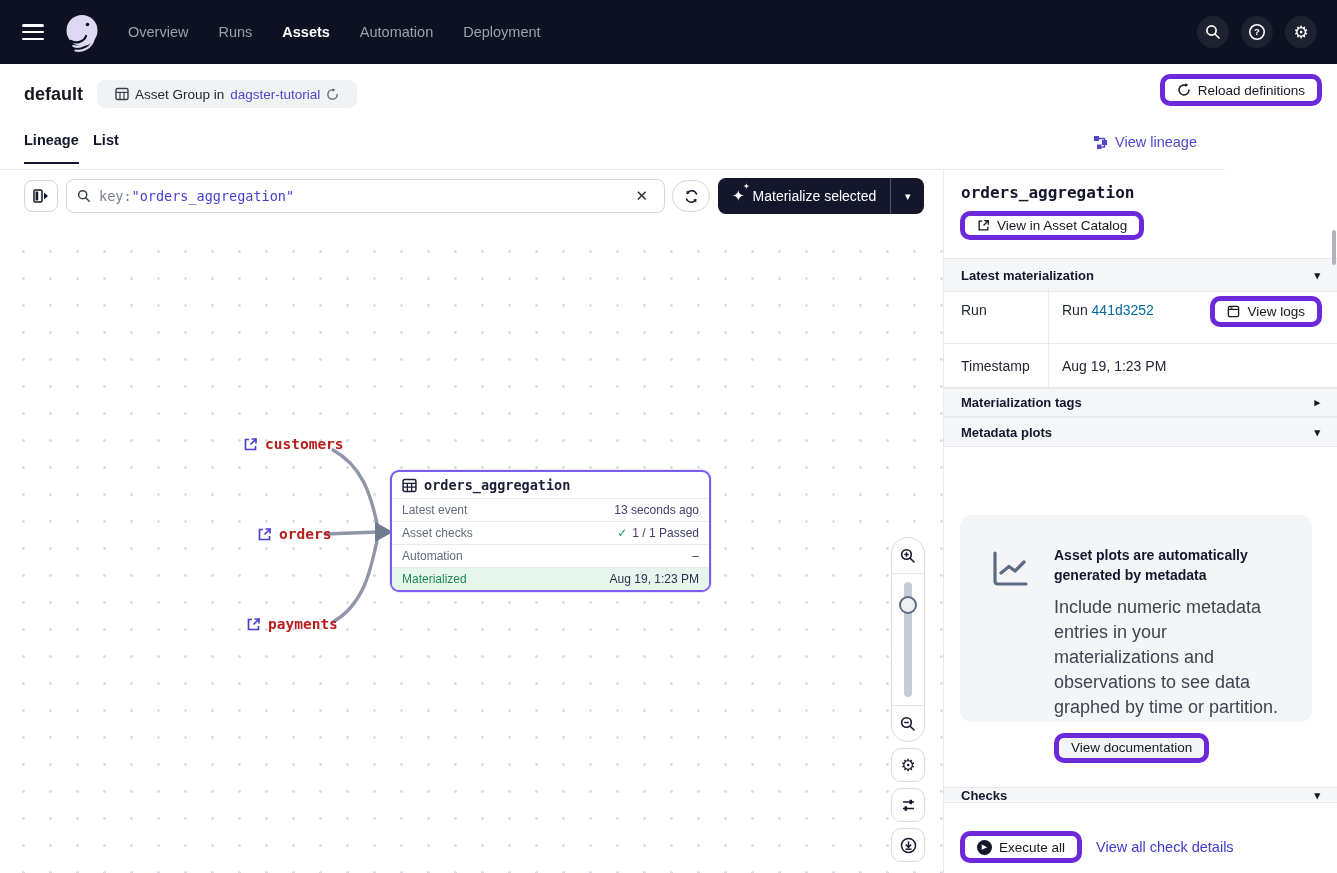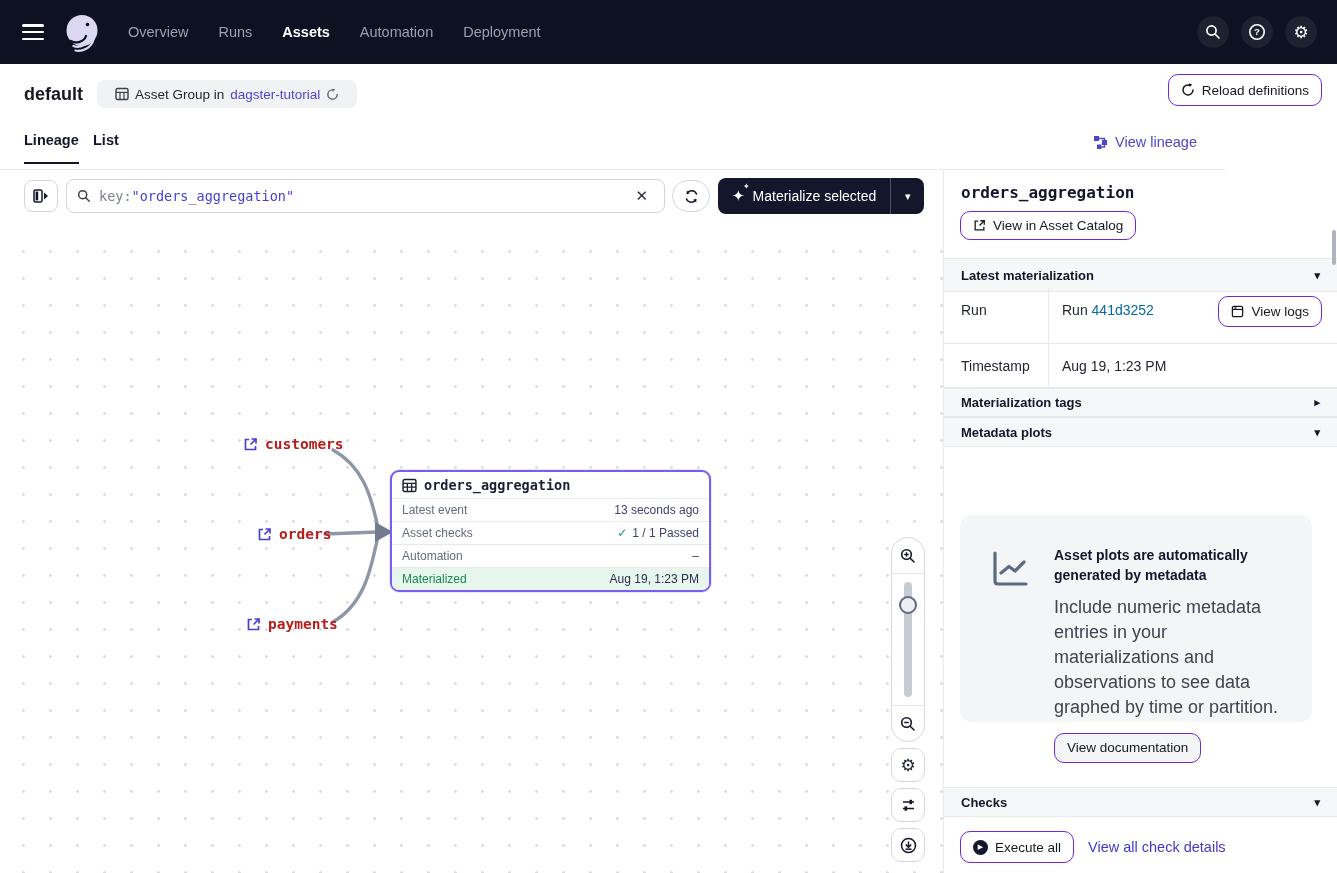--- a/index.html
+++ b/index.html
@@ -15,21 +15,21 @@
   .nav-item { font-size:14.5px; color:#9aa0ad; cursor:pointer; }
   .nav-item.active { color:#fff; font-weight:bold; }
   .topbar-right { margin-left:auto; margin-right:20px; display:flex; gap:12px; }
   .nav-icon-btn { width:32px; height:32px; border-radius:50%; background:#1d2130; display:flex; align-items:center; justify-content:center; cursor:pointer; color:#fff; }
 
   
   .pagehead { position:absolute; top:64px; left:0; width:1337px; height:60px; display:flex; align-items:center; }
   .page-title { font-size:18px; font-weight:bold; margin-left:24px; }
   .group-badge { margin-left:14px; height:28px; background:#f1f2f4; border-radius:8px; display:flex; align-items:center; gap:6px; padding:0 18px; font-size:13.5px; color:#232732; }
   .group-badge a { color:#4f46c8; text-decoration:none; cursor:pointer; }
-  .btn { border:1px solid #6d28d9; border-radius:10px; background:#fff; display:inline-flex; align-items:center; gap:7px; font-size:13.5px; color:#16181f; cursor:pointer; padding:0 12px; }
+  .btn { border:5px solid #6d28d9; border-radius:10px; background:#fff; display:inline-flex; align-items:center; gap:7px; font-size:13.5px; color:#16181f; cursor:pointer; padding:0 12px; }
   .reload-btn { position:absolute; right:15px; top:10px; height:32px; }
 
   
   .tabsrow { position:absolute; top:124px; left:0; width:1225px; height:46px; border-bottom:1px solid #e7e9ed; }
   .tab { position:absolute; top:8px; font-size:14.5px; font-weight:bold; color:#14162b; cursor:pointer; padding-bottom:14px; }
   .tab.active { border-bottom:2.5px solid #14162b; }
   .view-lineage { position:absolute; right:28px; top:10px; display:flex; align-items:center; gap:7px; color:#4f46c8; font-size:14.5px; cursor:pointer; }
 
   
   .canvas { position:absolute; top:170px; left:0; width:944px; height:703px; background:#fff; border-right:1px solid #e7e9ed; overflow:hidden; }
@@ -374,21 +374,21 @@
     </div>
     <div>
       <div class="pc-title">Asset plots are automatically generated by metadata</div>
       <div class="pc-body">Include numeric metadata entries in your materializations and observations to see data graphed by time or partition.</div>
       <button class="btn pc-btn">
           <span>View documentation</span>
         </button>
     </div>
   </div>
 
-  <div class="sb-section" style="top:617px; height:30px;">
+  <div class="sb-section" style="top:617px; height:16px;">
     <span>Checks</span>
     <span class="sb-caret">▾</span>
   </div>
 
   <div class="checks-actions">
     <button class="btn exec-btn">
       <span class="play-circle">▶</span>
       <span>Execute all</span>
     </button>
     <span class="check-details-link">View all check details</span>

